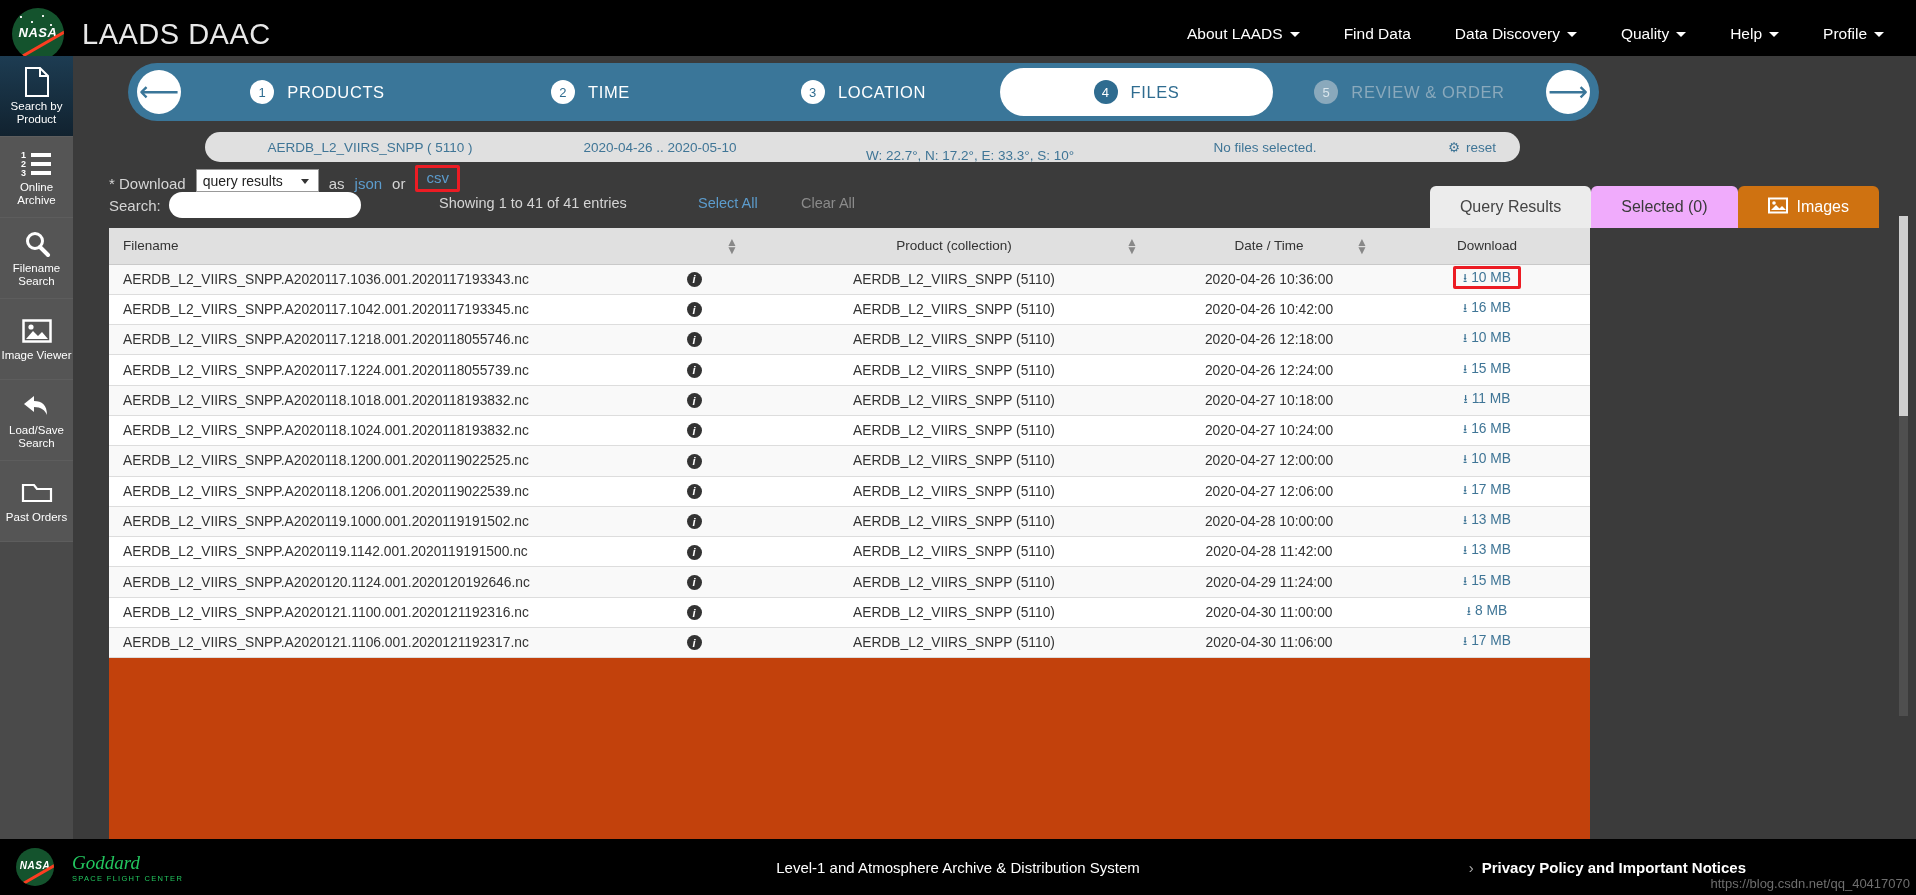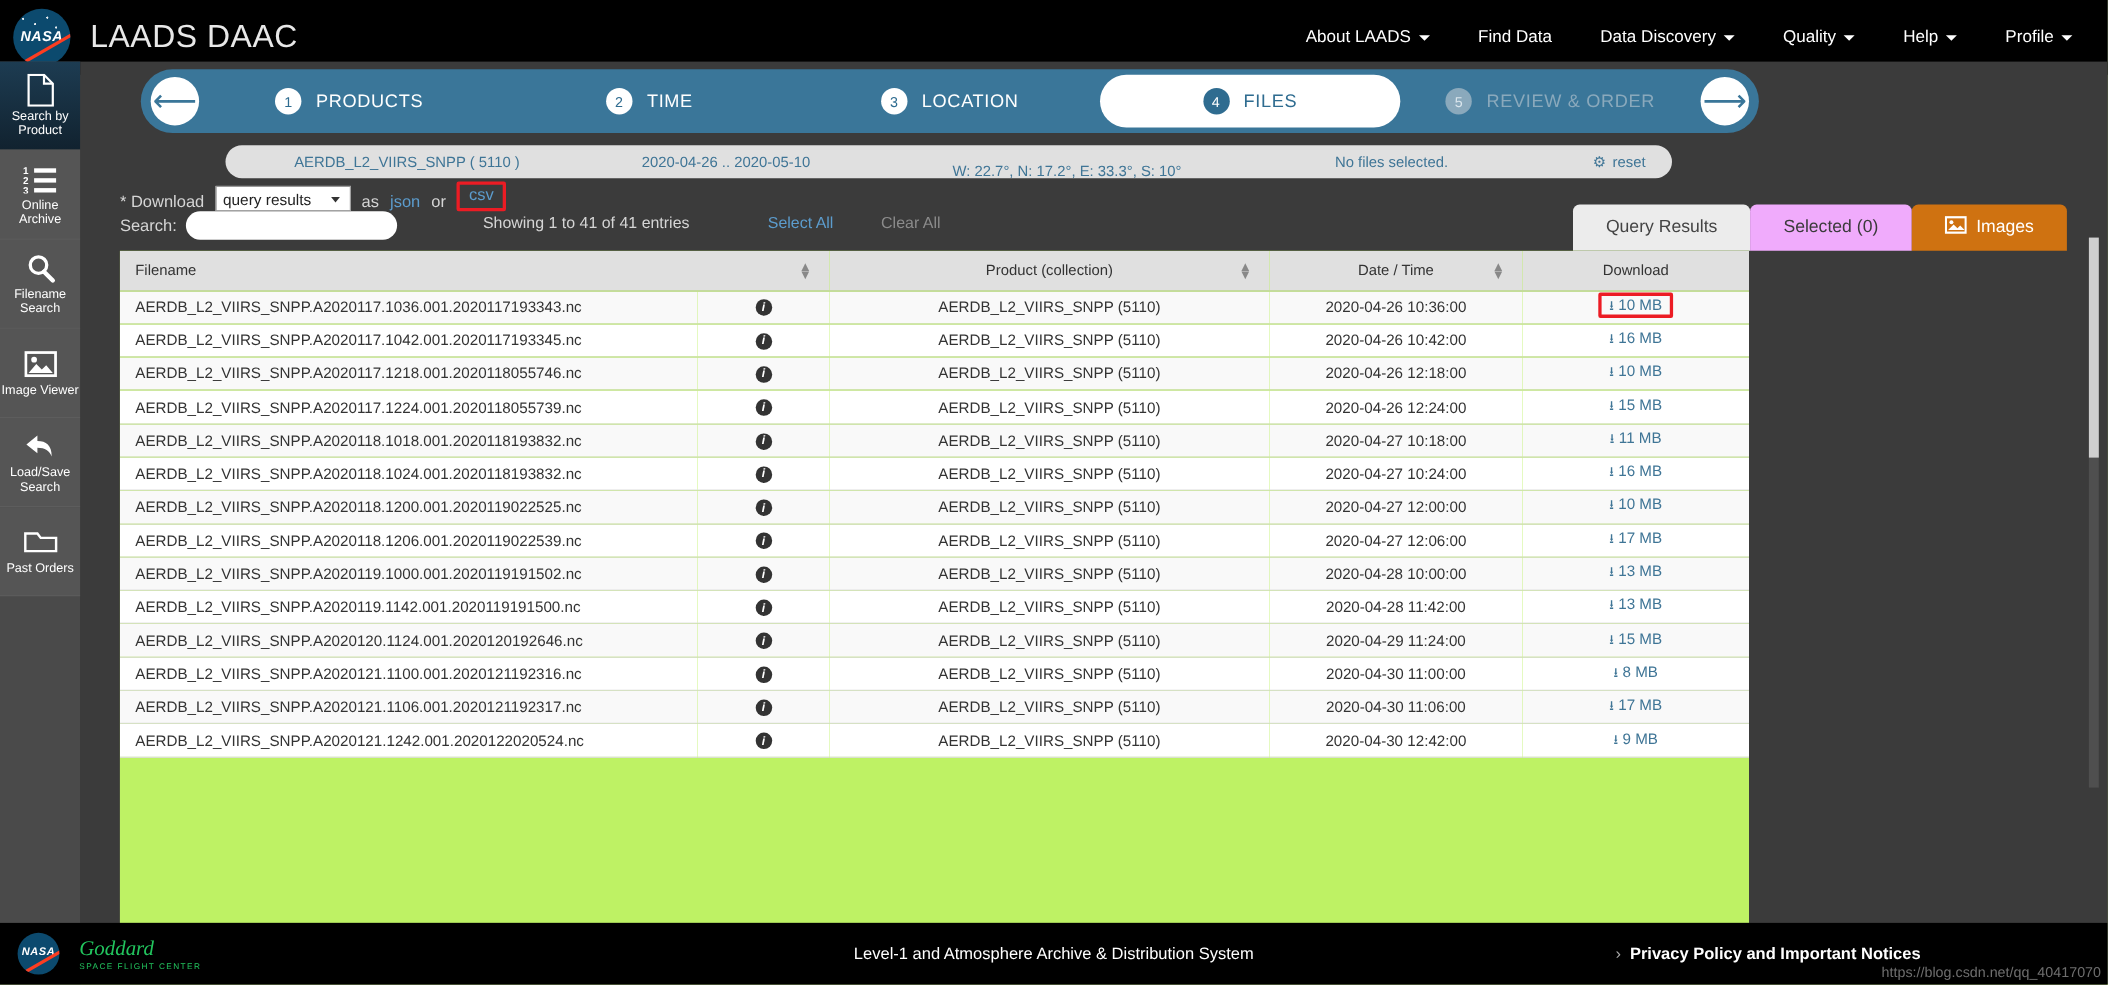--- a/index.html
+++ b/index.html
@@ -11,21 +11,21 @@
   }
   #app { position: relative; width: 1916px; height: 895px; }
 
   
   .topnav {
     position: absolute; left: 0; top: 0; width: 1916px; height: 68px;
     background: #000; display: flex; align-items: center;
   }
   .nasa-logo {
     width: 52px; height: 52px; margin-left: 12px; border-radius: 50%;
-    background: #0c4a6e; position: relative; overflow: hidden; flex: none;
+    background: #14532d; position: relative; overflow: hidden; flex: none;
   }
   .nasa-logo .swoosh {
     position: absolute; left: -6px; top: 36px; width: 70px; height: 3px;
     background: #fc3d21; transform: rotate(-30deg); border-radius: 2px;
   }
   .nasa-logo .wordmark {
     position: absolute; left: 0; top: 17px; width: 52px; text-align: center;
     color: #fff; font-size: 13px; font-weight: bold; font-style: italic;
     letter-spacing: .5px; font-family: "Liberation Sans", sans-serif;
   }
@@ -138,21 +138,21 @@
   .tab {
     height: 42px; display: flex; align-items: center; justify-content: center; gap: 9px;
     font-size: 16px; padding: 0 30px; border-radius: 6px 6px 0 0; cursor: pointer;
   }
   .tab.active { background: #ececec; color: #444; }
   .tab.inactive { background: #f0abfc; color: #3a3a3a; }
   .tab.images { background: #cf7211; color: #fff; }
 
   .tablewrap {
     position: absolute; left: 36px; top: 172px; width: 1481px; bottom: 0;
-    background: #bef264; overflow: hidden;
+    background: #c2410c; overflow: hidden;
   }
   table { width: 1481px; border-collapse: collapse; table-layout: fixed; }
   thead th {
     background: #e0e0e0; color: #333; font-size: 13.5px; font-weight: normal;
     height: 36px; border-bottom: 1px solid #c9c9c9; text-align: center; position: relative;
   }
   thead th.fn { text-align: left; padding-left: 14px; }
   .sortico {
     position: absolute; right: 16px; top: 10px; font-size: 12px; color: #888; line-height: 8px;
   }
@@ -499,27 +499,20 @@
               <td>2020-04-30 11:00:00</td>
               <td><span class="dl-cell"><span class="arr">⭳</span>8 MB</span></td>
             </tr>
             <tr>
               <td class="fn">AERDB_L2_VIIRS_SNPP.A2020121.1106.001.2020121192317.nc</td>
               <td><span class="info-i">i</span></td>
               <td>AERDB_L2_VIIRS_SNPP (5110)</td>
               <td>2020-04-30 11:06:00</td>
               <td><span class="dl-cell"><span class="arr">⭳</span>17 MB</span></td>
             </tr>
-            <tr>
-              <td class="fn">AERDB_L2_VIIRS_SNPP.A2020121.1242.001.2020122020524.nc</td>
-              <td><span class="info-i">i</span></td>
-              <td>AERDB_L2_VIIRS_SNPP (5110)</td>
-              <td>2020-04-30 12:42:00</td>
-              <td><span class="dl-cell"><span class="arr">⭳</span>9 MB</span></td>
-            </tr>
           </tbody>
       </table>
     </div>
 
     <div class="vscroll">
       <div class="vthumb"></div>
     </div>
   </div>
 
   <div class="footer">

